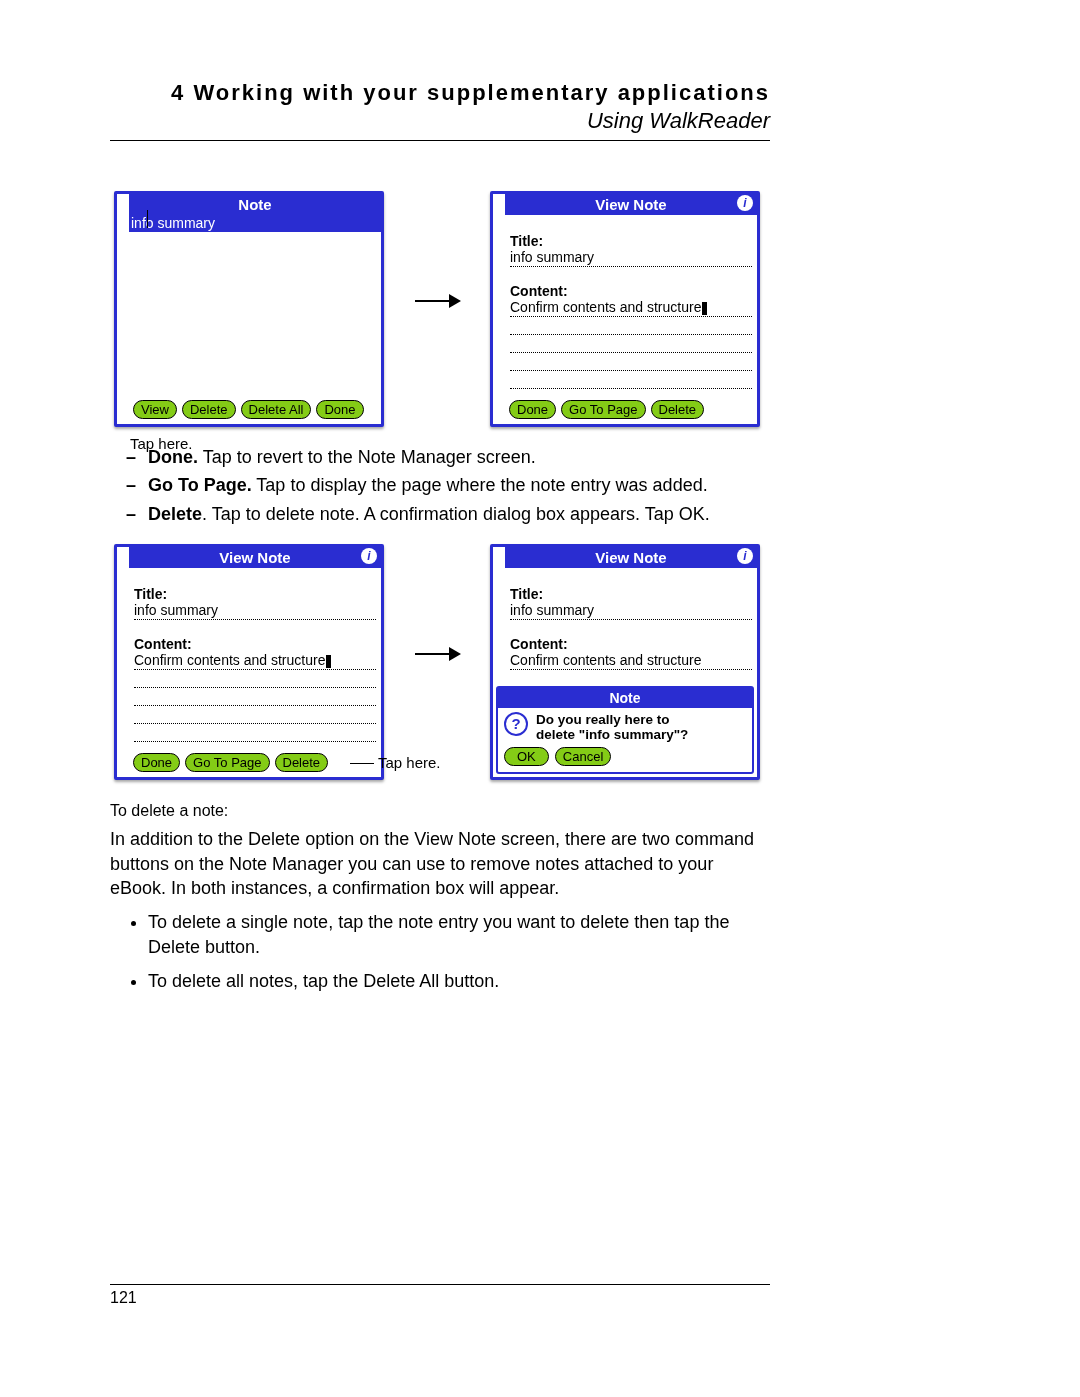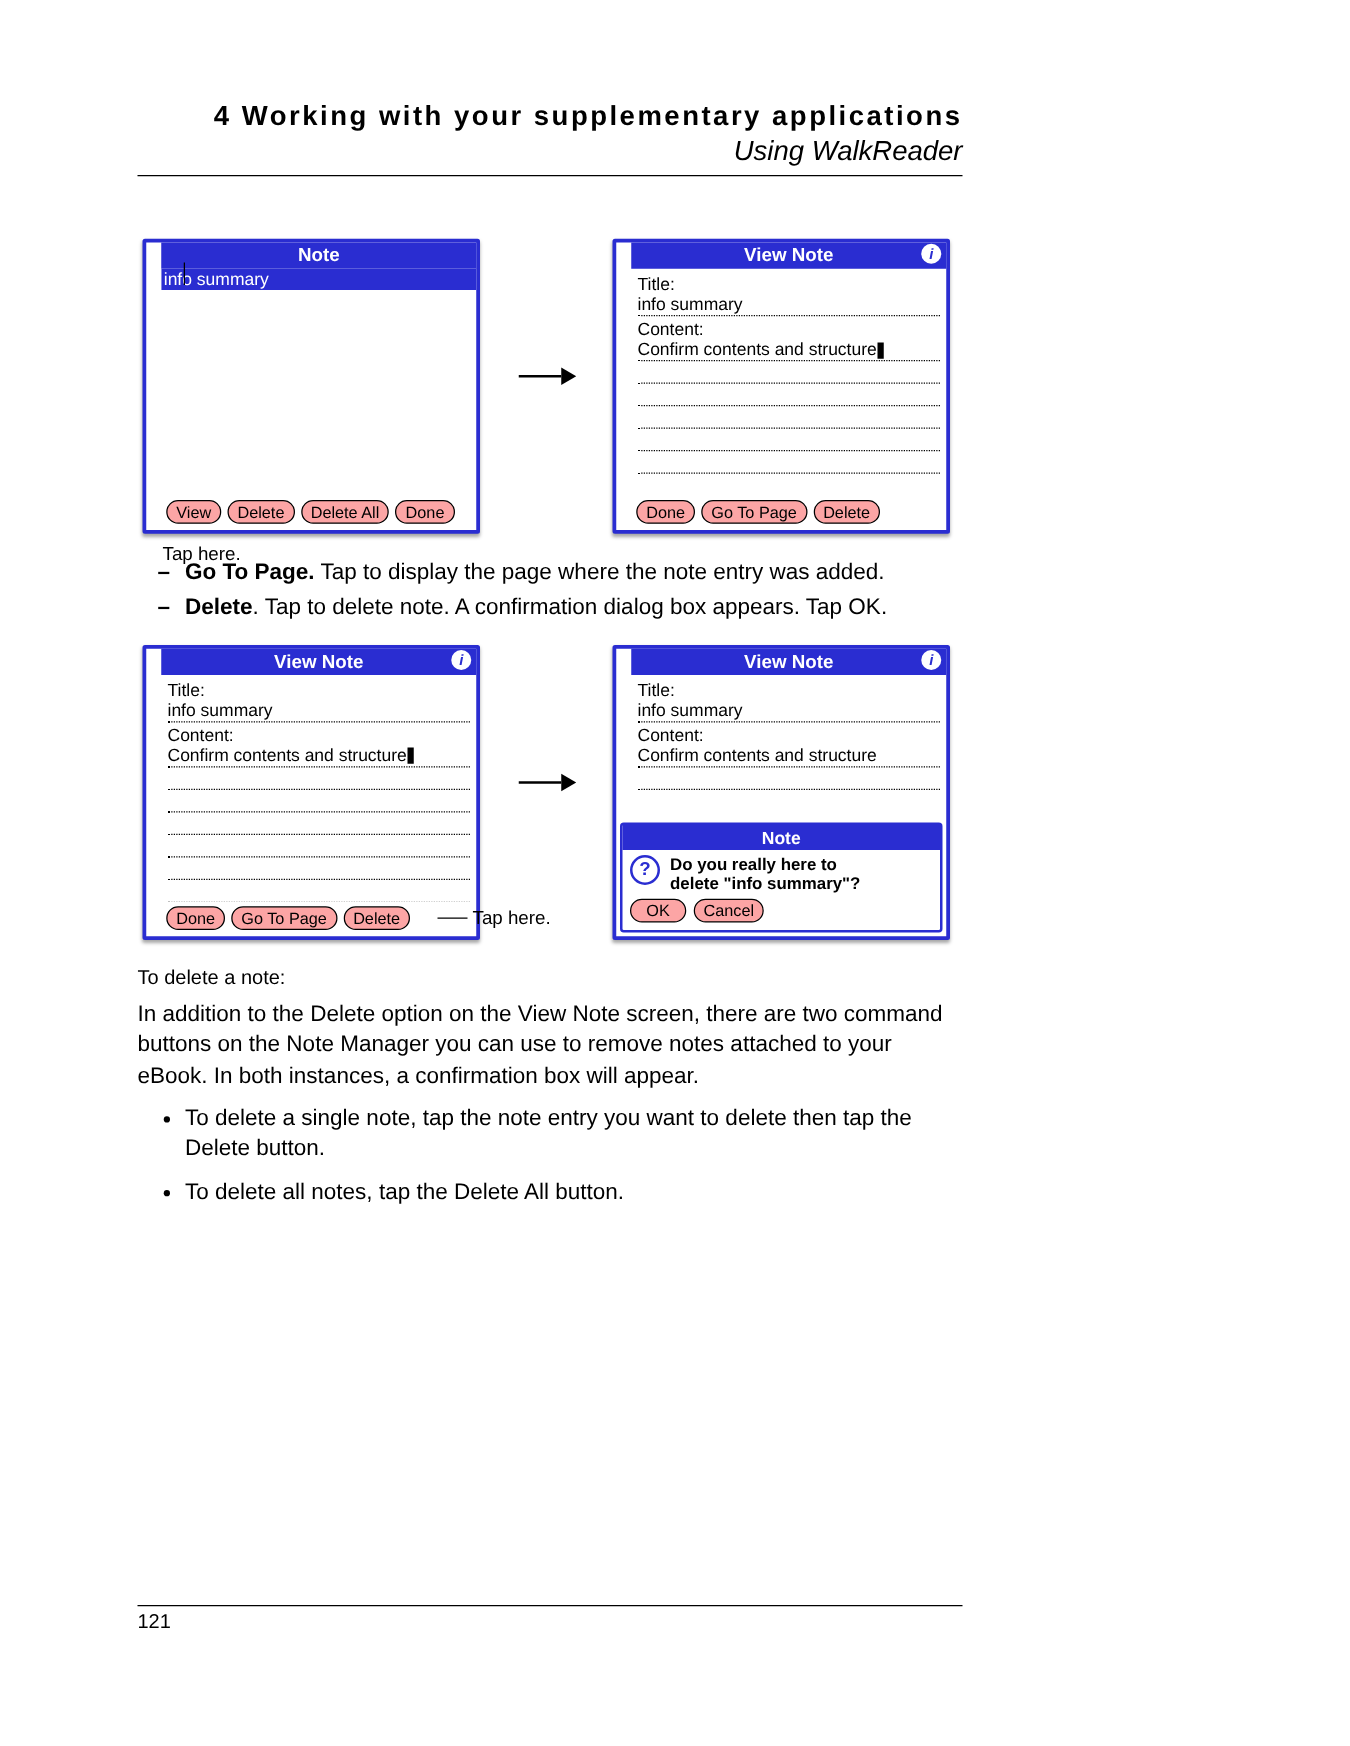--- a/index.html
+++ b/index.html
@@ -110,21 +110,21 @@
     font-style: italic;
   }
   .device .content {
     flex: 1;
     padding: 2px 5px 0 5px;
     font-size: 14px;
     color: #000;
     overflow: hidden;
   }
   .note-title-block { font-size: 14px; }
-  .note-title-block .label { margin-top: 2px; }
+  .note-title-block .label { margin-top: 16px; font-weight: bold; }
   .dotted-line {
     border-bottom: 1px dotted #000;
     height: 17px;
     line-height: 17px;
     white-space: nowrap;
     overflow: hidden;
   }
   .cursor-block {
     display: inline-block; width: 5px; height: 13px;
     background: #000; vertical-align: middle; margin-left: 1px;
@@ -140,21 +140,21 @@
     padding: 4px 4px 5px 4px;
     display: flex;
     gap: 5px;
   }
   .palm-btn {
     border: 1.5px solid #000;
     border-radius: 10px;
     padding: 0 7px;
     font-size: 13px;
     line-height: 17px;
-    background: #fca5a5;
+    background: #84cc16;
     white-space: nowrap;
   }
 
   .dialog-overlay {
     position: absolute;
     left: 3px; right: 3px; bottom: 3px;
     border: 2px solid #2a2dd1;
     border-radius: 3px;
     background: #fff;
   }
@@ -252,20 +252,21 @@
         <div class="palm-btn">Go To Page</div>
         <div class="palm-btn">Delete</div>
       </div>
     </div>
 
     <div class="callout-left" style="left:20px; top:244px;">Tap here.</div>
   </div>
 
   <div class="body-text">
     <ul class="dash-list">
+      <li><b>Done.</b><span> Tap to revert to the Note Manager screen.</span></li>
       <li><b>Go To Page.</b><span> Tap to display the page where the note entry was added.</span></li>
       <li><b>Delete</b><span>. Tap to delete note. A confirmation dialog box appears. Tap OK.</span></li>
     </ul>
   </div>
 
   <div class="row" style="padding-left:4px;">
 
     <div class="device">
       <div class="titlebar">
         <span>View Note</span>

